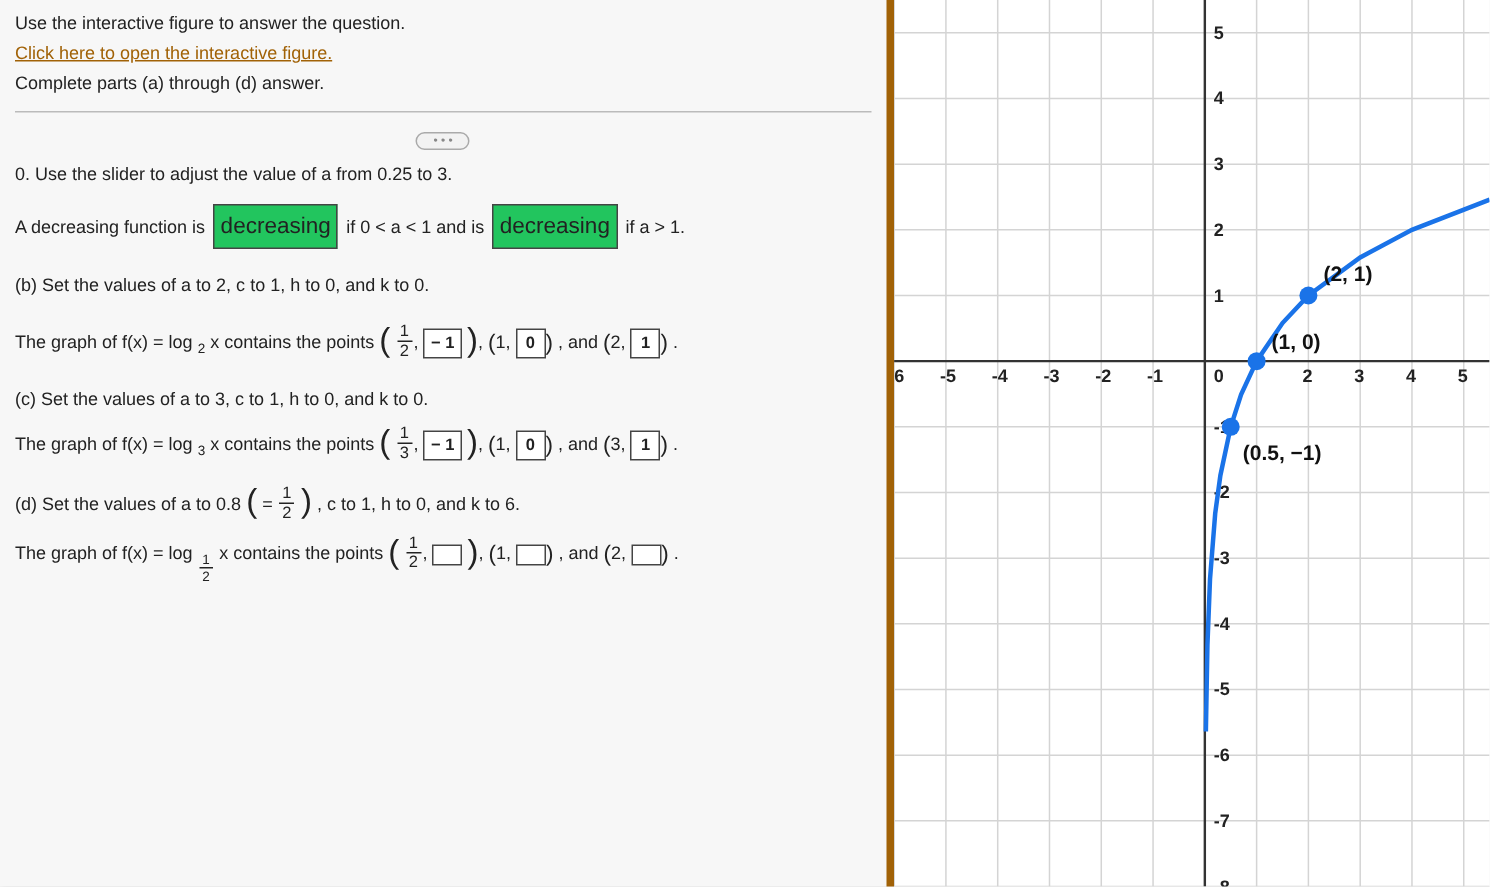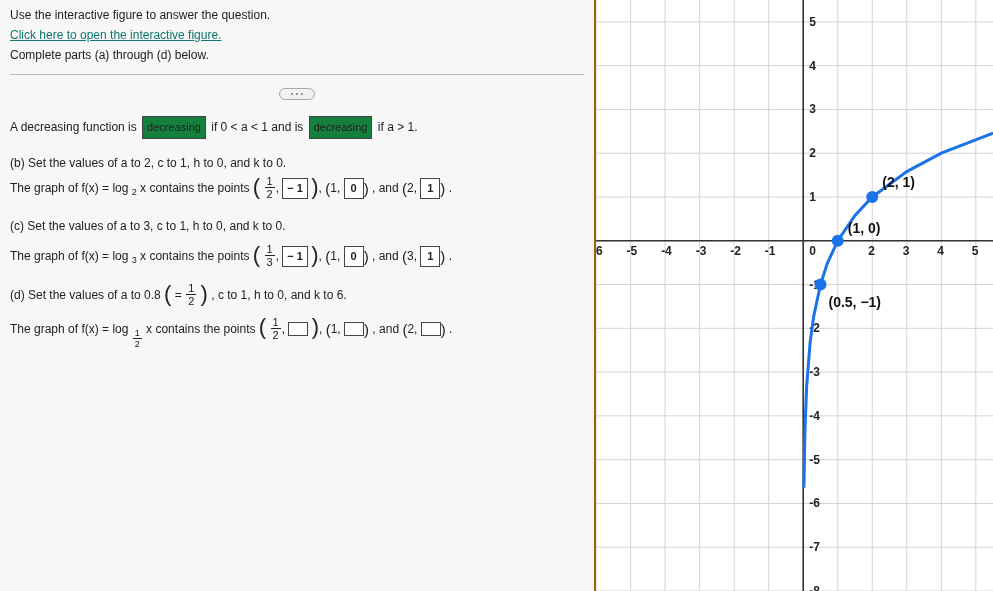--- a/index.html
+++ b/index.html
@@ -10,32 +10,32 @@
     background: #e4e4e4;
     width: 993px;
     height: 591px;
     overflow: hidden;
     display: flex;
   }
   .left-pane {
     width: 60%;
     background: #f7f7f7;
     padding: 8px 10px;
-    border-right: 2px solid #a16207;
+    border-right: 5px solid #a16207;
     box-shadow: 2px 0 4px rgba(0,0,0,0.1);
     position: relative;
   }
   .right-pane {
     width: 40%;
     background: #fff;
     position: relative;
   }
   .intro p { margin-bottom: 6px; }
   .link {
-    color: #0f766e;
+    color: #a16207;
     text-decoration: underline;
     cursor: pointer;
   }
   .divider {
     border: none;
     border-top: 1px solid #bbb;
     margin: 12px 0 16px 0;
   }
   .dots {
     display: inline-block;
@@ -53,22 +53,22 @@
     transform: translateX(-50%);
     background: #f2f2f2;
     cursor: pointer;
   }
   .part { margin-bottom: 14px; line-height: 1.7; }
   .boxed {
     display: inline-block;
     border: 1px solid #444;
     padding: 1px 4px;
     margin: 0 2px;
-    background: #15803d;
-    font-size: 11px;
+    background: #22c55e;
+    font-size: 15px;
   }
   .answer-box {
     display: inline-block;
     border: 1px solid #444;
     min-width: 20px;
     min-height: 14px;
     padding: 0 4px;
     background: #fff;
     text-align: center;
     font-size: 11px;
@@ -103,41 +103,42 @@
   .pt { fill: #1a73e8; }
   .pt-label { font-size: 14px; fill: #111; font-weight: bold; }
 </style>
 </head>
 <body>
 
 <div class="left-pane">
   <div class="intro">
     <p>Use the interactive figure to answer the question.</p>
     <p><a class="link">Click here to open the interactive figure.</a></p>
-    <p>Complete parts (a) through (d) below.</p>
+    <p>Complete parts (a) through (d) answer.</p>
   </div>
 
   <hr class="divider">
   <span class="dots">• • •</span>
 
   
   <div class="part">
+    <p>0. Use the slider to adjust the value of a from 0.25 to 3.</p>
     <p style="margin-top:10px;">
       <span>A decreasing function is </span>
       <span class="boxed">decreasing</span>
       <span> if 0 &lt; a &lt; 1 and is </span>
       <span class="boxed">decreasing</span>
       <span> if a &gt; 1.</span>
     </p>
   </div>
 
   
   <div class="part">
     <p>(b) Set the values of a to 2, c to 1, h to 0, and k to 0.</p>
-    <p style="margin-top:3px;">
+    <p style="margin-top:16px;">
       <span>The graph of f(x) = log</span>
       <span class="sub">2</span>
       <span>x contains the points </span>
       <span class="bigparen">(</span>
       <span class="frac">
         <span class="num">1</span>
         <span class="den">2</span>
       </span>,
       <span class="answer-box filled">− 1</span>
       <span class="bigparen">)</span>,

